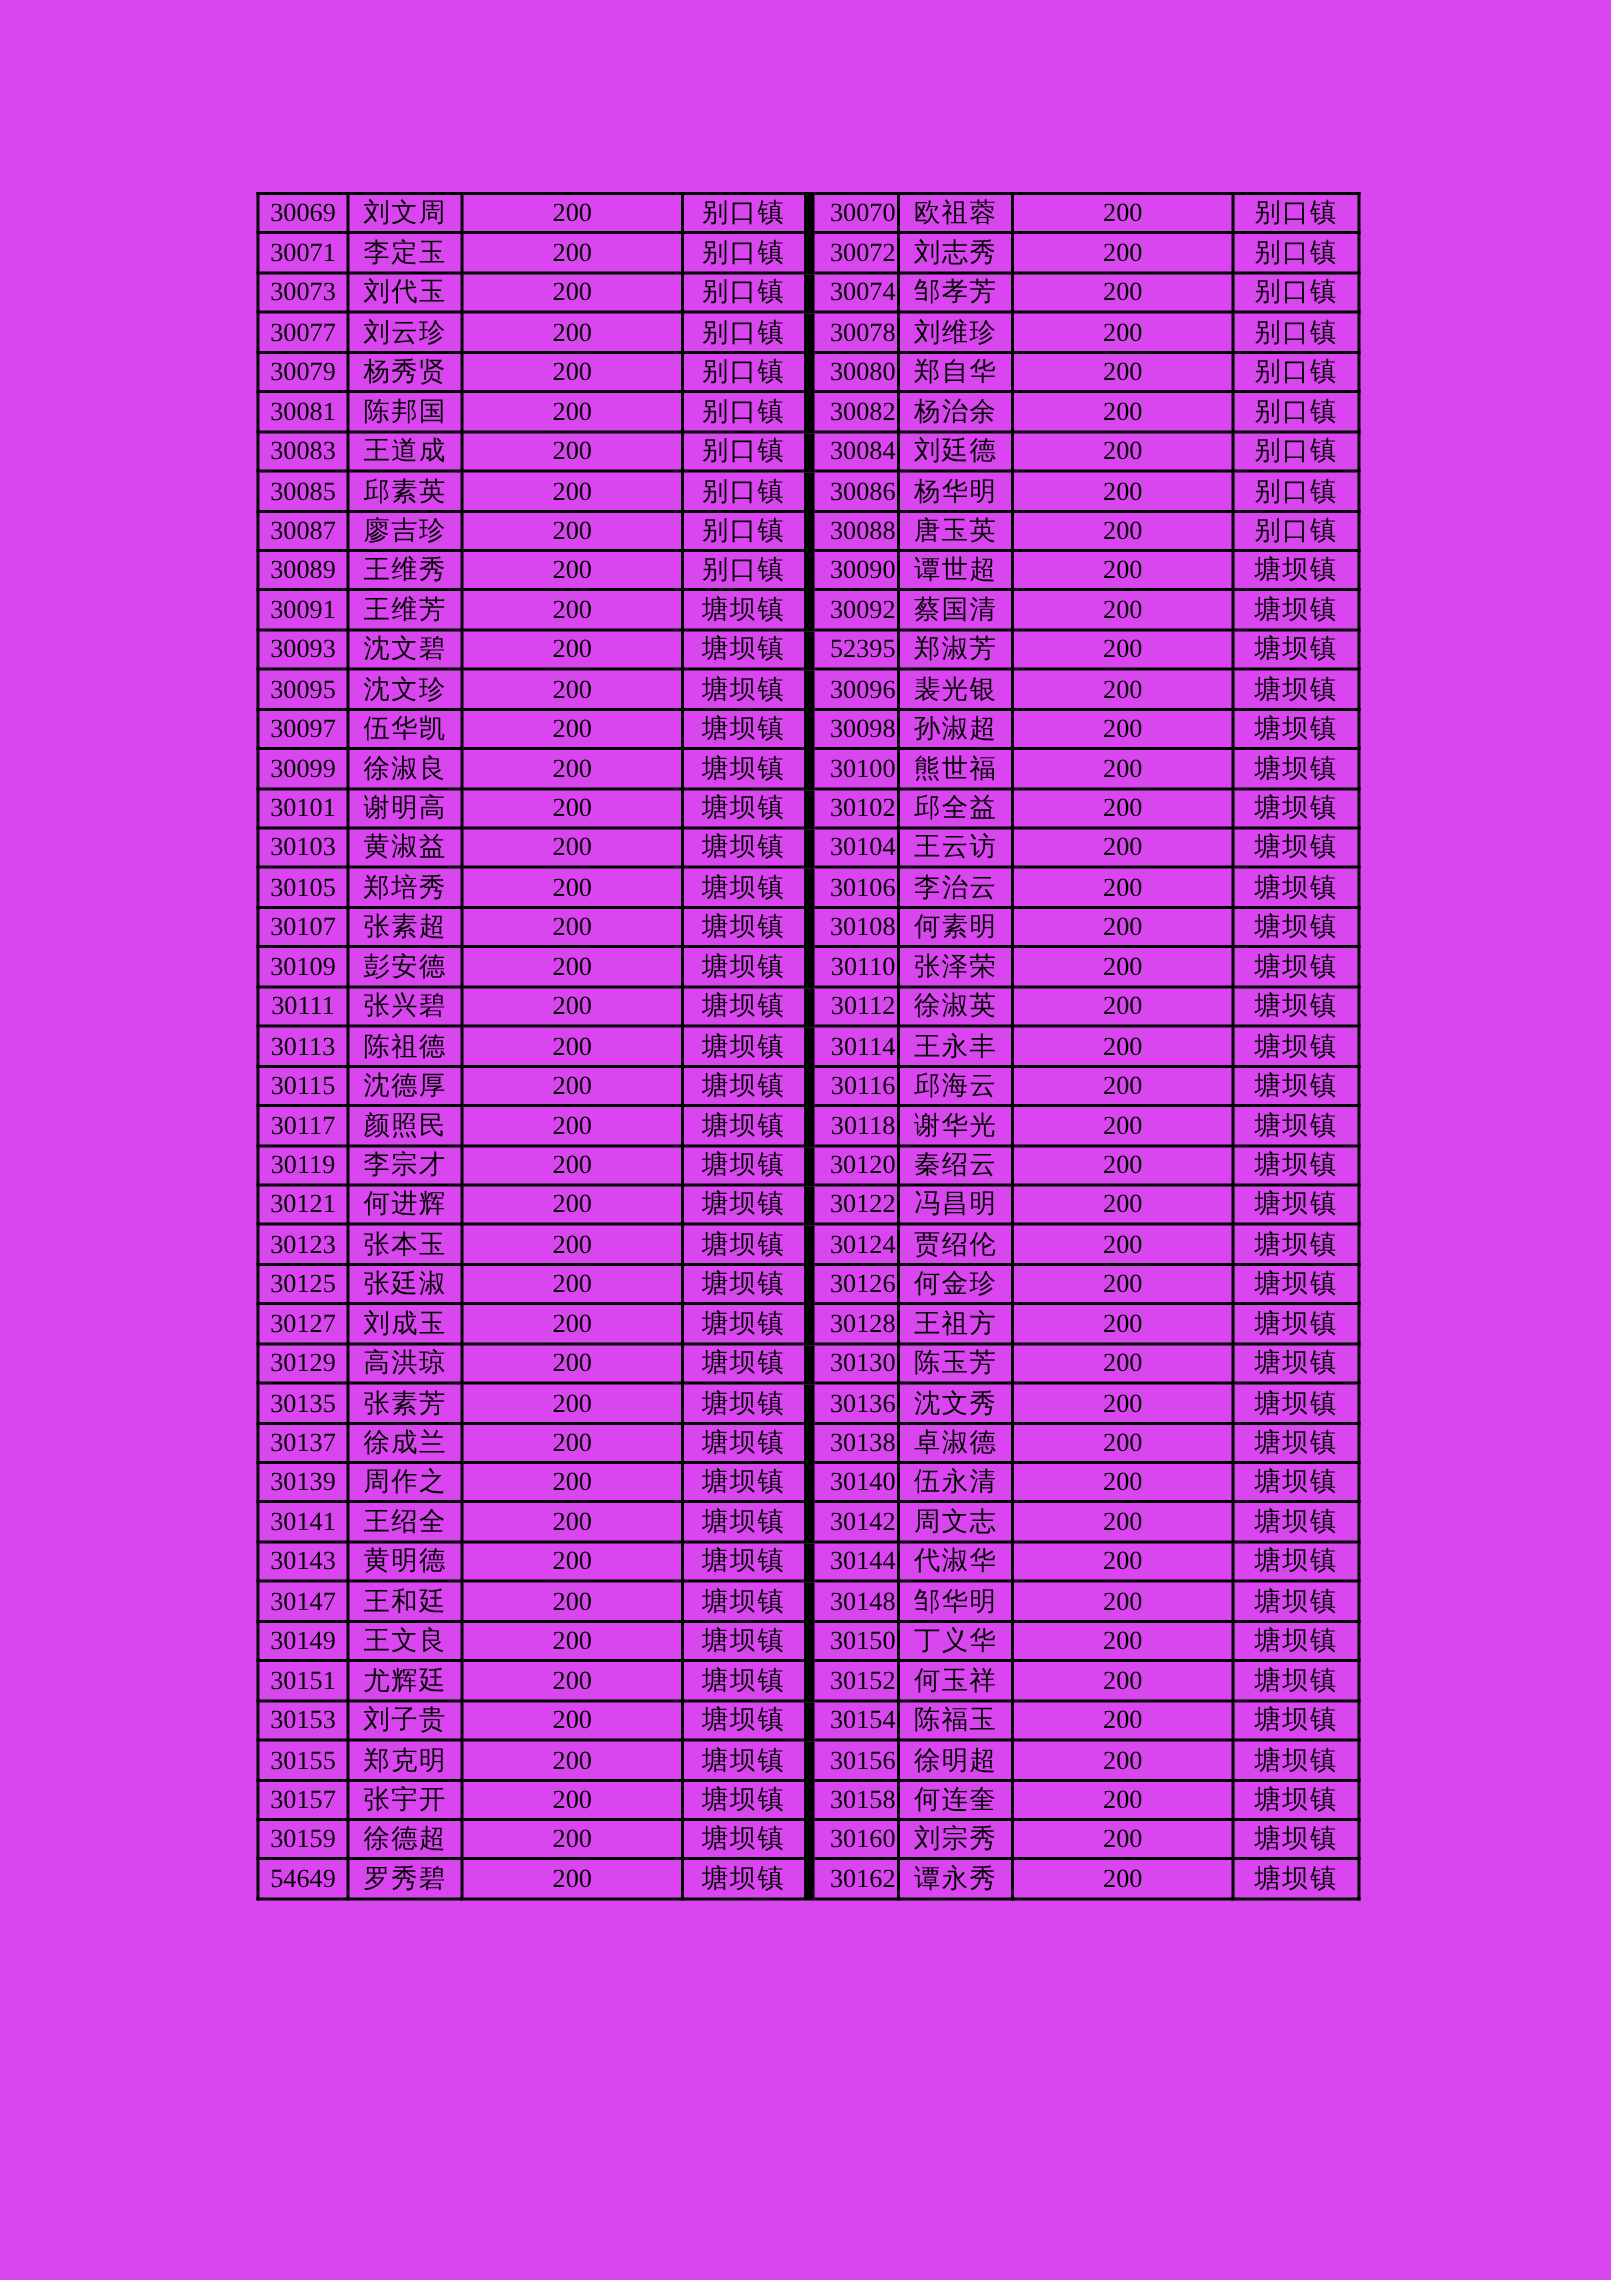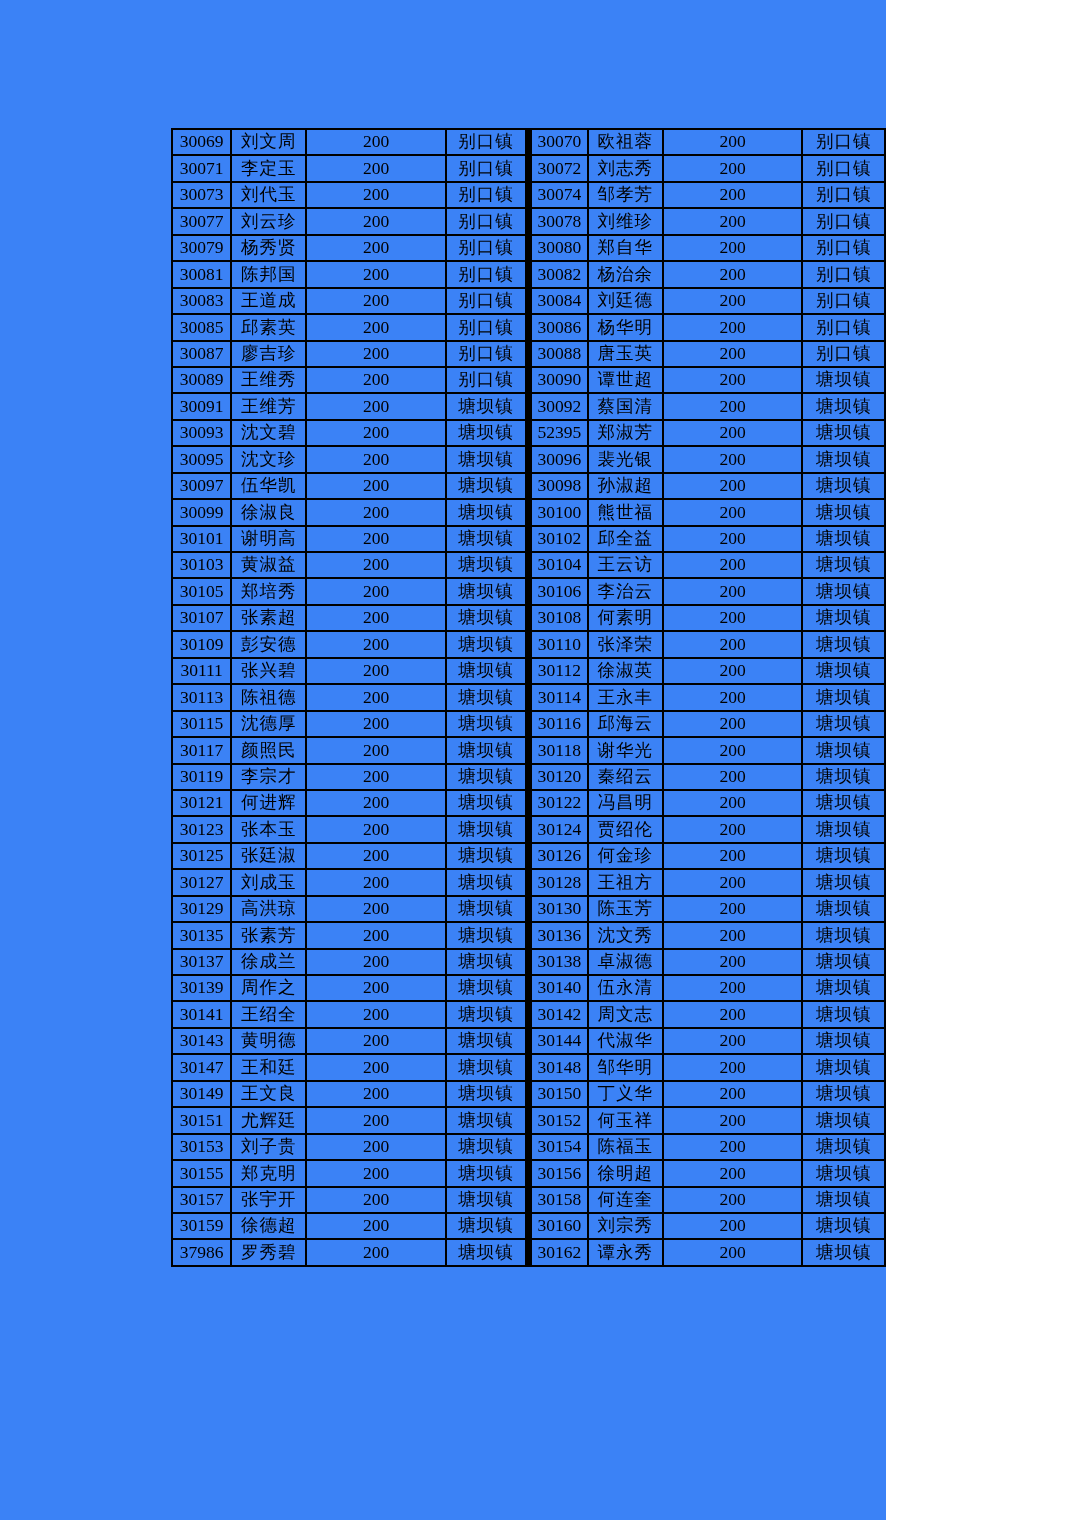--- a/index.html
+++ b/index.html
@@ -5,23 +5,23 @@
   * { margin: 0; padding: 0; box-sizing: border-box; }
   html, body {
     width: 1074px;
     height: 1520px;
     background: #ffffff;
     overflow: hidden;
     font-family: "Liberation Serif", "DejaVu Serif", serif;
   }
   .page {
     position: relative;
-    width: 886px;
+    width: 1074px;
     height: 1520px;
-    background: #3b82f6;
+    background: #d946ef;
   }
   table.roster {
     position: absolute;
     left: 171px;
     top: 128px;
     border-collapse: collapse;
     table-layout: fixed;
     color: #000000;
   }
   table.roster td {
@@ -33,21 +33,21 @@
     line-height: 1;
     padding: 0 1px;
     white-space: nowrap;
     overflow: hidden;
   }
   table.roster td.col-id    { width: 60px; }
   table.roster td.col-name  { width: 76px; letter-spacing: 1px; }
   table.roster td.col-amt   { width: 147px; }
   table.roster td.col-town  { width: 84px; letter-spacing: 1px; }
   
-  table.roster td.block-divider { border-left-width: 7px; }
+  table.roster td.block-divider { border-left-width: 7px; text-align: right; }
 </style>
 </head>
 <body>
 
 <div class="page">
   <table class="roster">
     <tbody>
         <tr>
           <td class="col-id">30069</td>
           <td class="col-name">刘文周</td>
@@ -462,21 +462,21 @@
           <td class="col-id">30159</td>
           <td class="col-name">徐德超</td>
           <td class="col-amt">200</td>
           <td class="col-town">塘坝镇</td>
           <td class="col-id block-divider">30160</td>
           <td class="col-name">刘宗秀</td>
           <td class="col-amt">200</td>
           <td class="col-town">塘坝镇</td>
         </tr>
         <tr>
-          <td class="col-id">37986</td>
+          <td class="col-id">54649</td>
           <td class="col-name">罗秀碧</td>
           <td class="col-amt">200</td>
           <td class="col-town">塘坝镇</td>
           <td class="col-id block-divider">30162</td>
           <td class="col-name">谭永秀</td>
           <td class="col-amt">200</td>
           <td class="col-town">塘坝镇</td>
         </tr>
       </tbody>
   </table>

